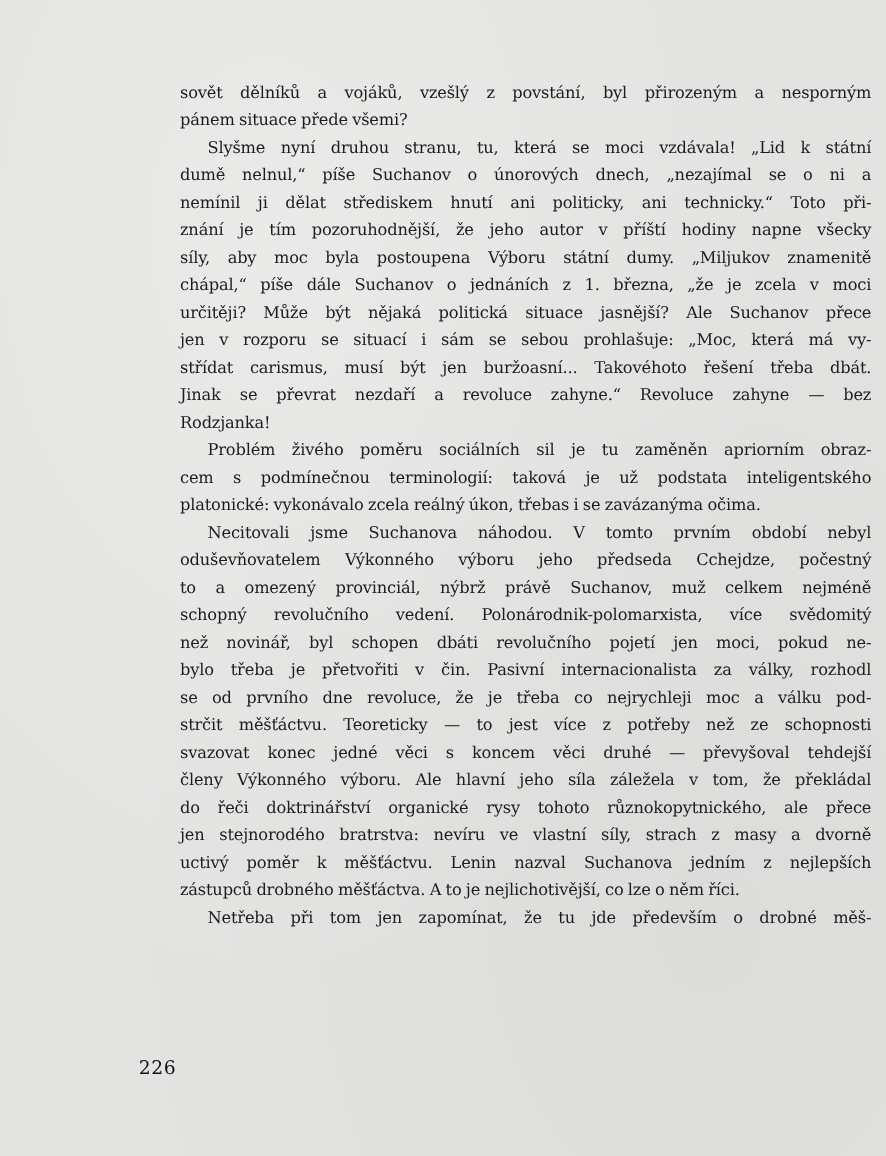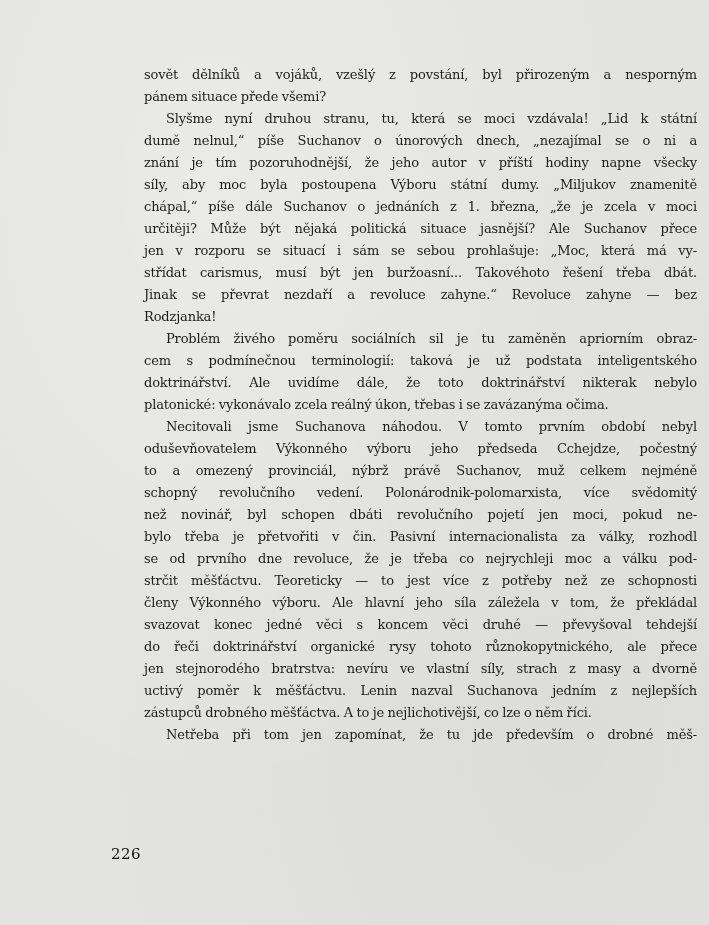--- a/index.html
+++ b/index.html
@@ -61,42 +61,42 @@
   </style>
 </head>
 <body>
 
 <div class="page">
   <div class="text-block" id="text-block">
       <span class="line">sovět dělníků a vojáků, vzešlý z povstání, byl přirozeným a nesporným</span>
       <span class="line last">pánem situace přede všemi?</span>
       <span class="line indent">Slyšme nyní druhou stranu, tu, která se moci vzdávala! „Lid k státní</span>
       <span class="line">dumě nelnul,“ píše Suchanov o únorových dnech, „nezajímal se o ni a</span>
+      <span class="line">nemínil ji dělat střediskem hnutí ani politicky, ani technicky.“ Toto při-</span>
       <span class="line">znání je tím pozoruhodnější, že jeho autor v příští hodiny napne všecky</span>
       <span class="line">síly, aby moc byla postoupena Výboru státní dumy. „Miljukov znamenitě</span>
       <span class="line">chápal,“ píše dále Suchanov o jednáních z 1. března, „že je zcela v moci</span>
       <span class="line">určitěji? Může být nějaká politická situace jasnější? Ale Suchanov přece</span>
       <span class="line">jen v rozporu se situací i sám se sebou prohlašuje: „Moc, která má vy-</span>
       <span class="line">střídat carismus, musí být jen buržoasní... Takovéhoto řešení třeba dbát.</span>
       <span class="line">Jinak se převrat nezdaří a revoluce zahyne.“ Revoluce zahyne — bez</span>
       <span class="line last">Rodzjanka!</span>
       <span class="line indent">Problém živého poměru sociálních sil je tu zaměněn apriorním obraz-</span>
       <span class="line">cem s podmínečnou terminologií: taková je už podstata inteligentského</span>
-      <span class="line">doktrinářství. Ale uvidíme dále, že toto doktrinářství nikterak nebylo</span>
       <span class="line last">platonické: vykonávalo zcela reálný úkon, třebas i se zavázanýma očima.</span>
       <span class="line indent">Necitovali jsme Suchanova náhodou. V tomto prvním období nebyl</span>
       <span class="line">oduševňovatelem Výkonného výboru jeho předseda Cchejdze, počestný</span>
       <span class="line">to a omezený provinciál, nýbrž právě Suchanov, muž celkem nejméně</span>
       <span class="line">schopný revolučního vedení. Polonárodnik-polomarxista, více svědomitý</span>
       <span class="line">než novinář, byl schopen dbáti revolučního pojetí jen moci, pokud ne-</span>
       <span class="line">bylo třeba je přetvořiti v čin. Pasivní internacionalista za války, rozhodl</span>
       <span class="line">se od prvního dne revoluce, že je třeba co nejrychleji moc a válku pod-</span>
       <span class="line">strčit měšťáctvu. Teoreticky — to jest více z potřeby než ze schopnosti</span>
+      <span class="line">svazovat konec jedné věci s koncem věci druhé — převyšoval tehdejší</span>
       <span class="line">členy Výkonného výboru. Ale hlavní jeho síla záležela v tom, že překládal</span>
-      <span class="line">svazovat konec jedné věci s koncem věci druhé — převyšoval tehdejší</span>
       <span class="line">do řeči doktrinářství organické rysy tohoto různokopytnického, ale přece</span>
       <span class="line">jen stejnorodého bratrstva: nevíru ve vlastní síly, strach z masy a dvorně</span>
       <span class="line">uctivý poměr k měšťáctvu. Lenin nazval Suchanova jedním z nejlepších</span>
       <span class="line last">zástupců drobného měšťáctva. A to je nejlichotivější, co lze o něm říci.</span>
       <span class="line indent">Netřeba při tom jen zapomínat, že tu jde především o drobné měš-</span>
     </div>
   <div class="page-number">226</div>
 </div>
 
 </body></html>

